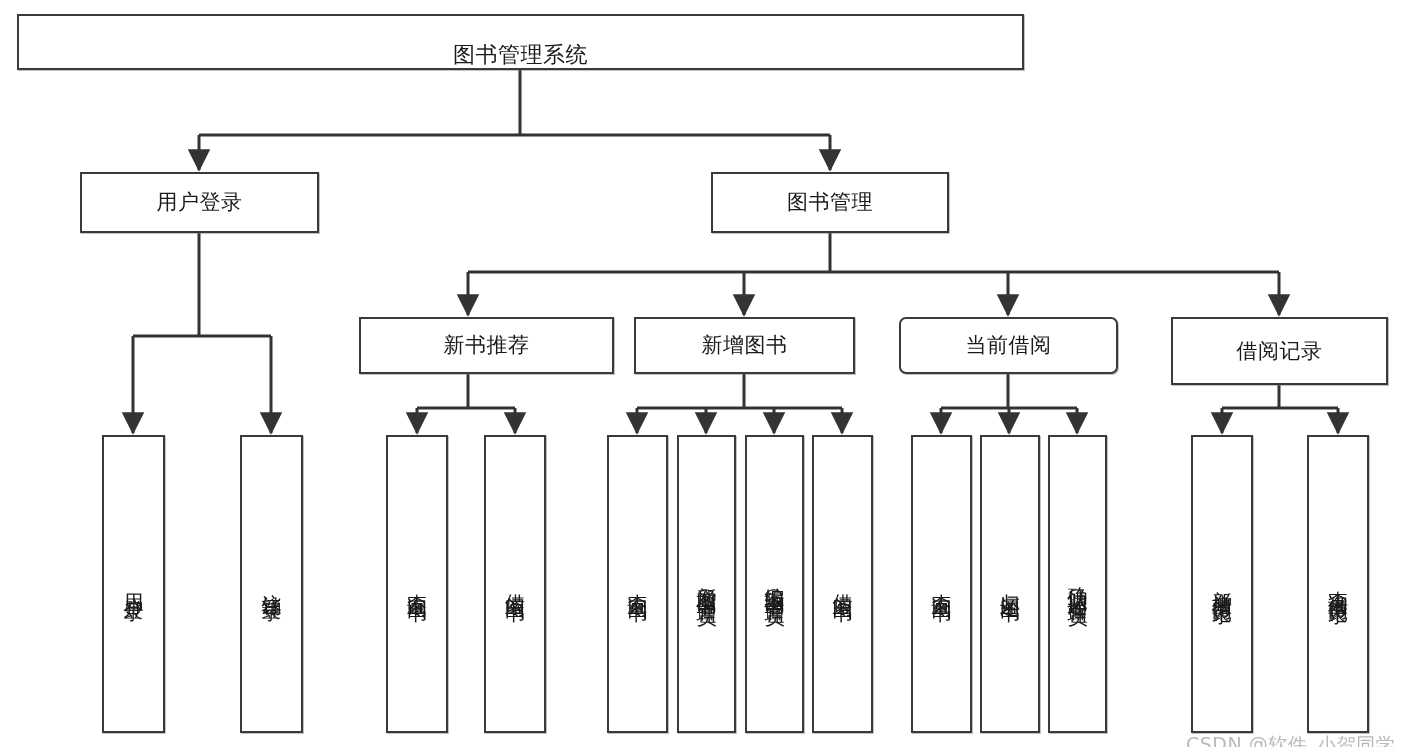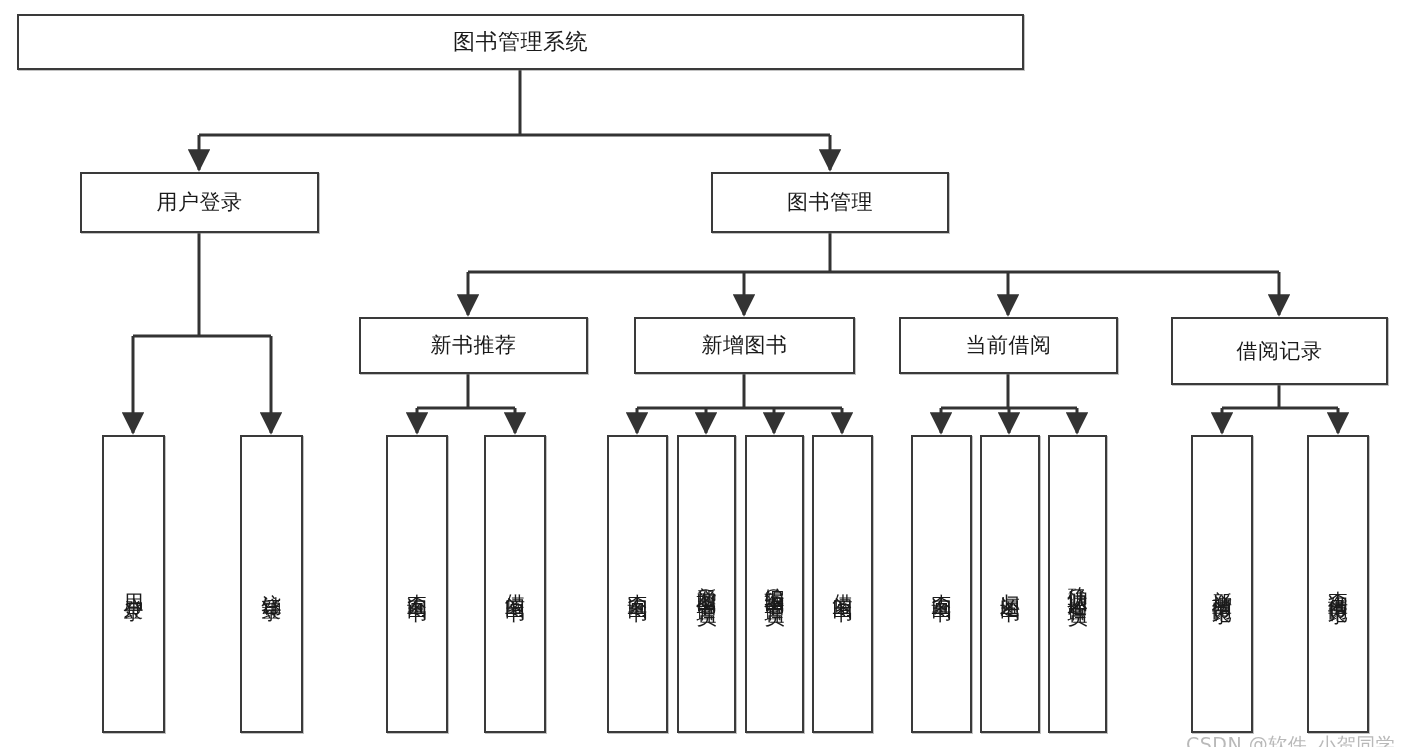--- a/index.html
+++ b/index.html
@@ -122,38 +122,38 @@
       <path d="M 1009 408 L 1009 433" marker-end="url(#arrow)"></path>
       <path d="M 1077 408 L 1077 433" marker-end="url(#arrow)"></path>
 
       <path d="M 1279 374 L 1279 408"></path>
       <path d="M 1222 408 L 1338 408"></path>
       <path d="M 1222 408 L 1222 433" marker-end="url(#arrow)"></path>
       <path d="M 1338 408 L 1338 433" marker-end="url(#arrow)"></path>
     </g>
   </svg>
 
-  <div class="node horiz root" style="left:17px; top:14px; width:1007px; height:56px;">
+  <div class="node horiz root" style="left:17px; top:14px; width:1007px; height:56px;align-items:flex-end;">
     <span class="label">图书管理系统</span>
   </div>
 
   <div class="node horiz" style="left:80px; top:172px; width:239px; height:61px;">
     <span class="label">用户登录</span>
   </div>
   <div class="node horiz" style="left:711px; top:172px; width:238px; height:61px;">
     <span class="label">图书管理</span>
   </div>
 
-  <div class="node horiz" style="left:359px; top:317px; width:229px; height:57px;">
+  <div class="node horiz" style="left:359px; top:317px; width:255px; height:57px;">
     <span class="label">新书推荐</span>
   </div>
   <div class="node horiz" style="left:634px; top:317px; width:221px; height:57px;">
     <span class="label">新增图书</span>
   </div>
-  <div class="node horiz" style="left:899px; top:317px; width:219px; height:57px;">
+  <div class="node horiz" style="left:899px; top:317px; width:219px; height:57px;border-radius:7px;">
     <span class="label">当前借阅</span>
   </div>
   <div class="node horiz" style="left:1171px; top:317px; width:217px; height:68px;">
     <span class="label">借阅记录</span>
   </div>
 
   <div class="node vert" style="left:102px; top:435px; width:63px; height:298px;">
     <span class="label">用户登录</span>
   </div>
   <div class="node vert" style="left:240px; top:435px; width:63px; height:298px;">

